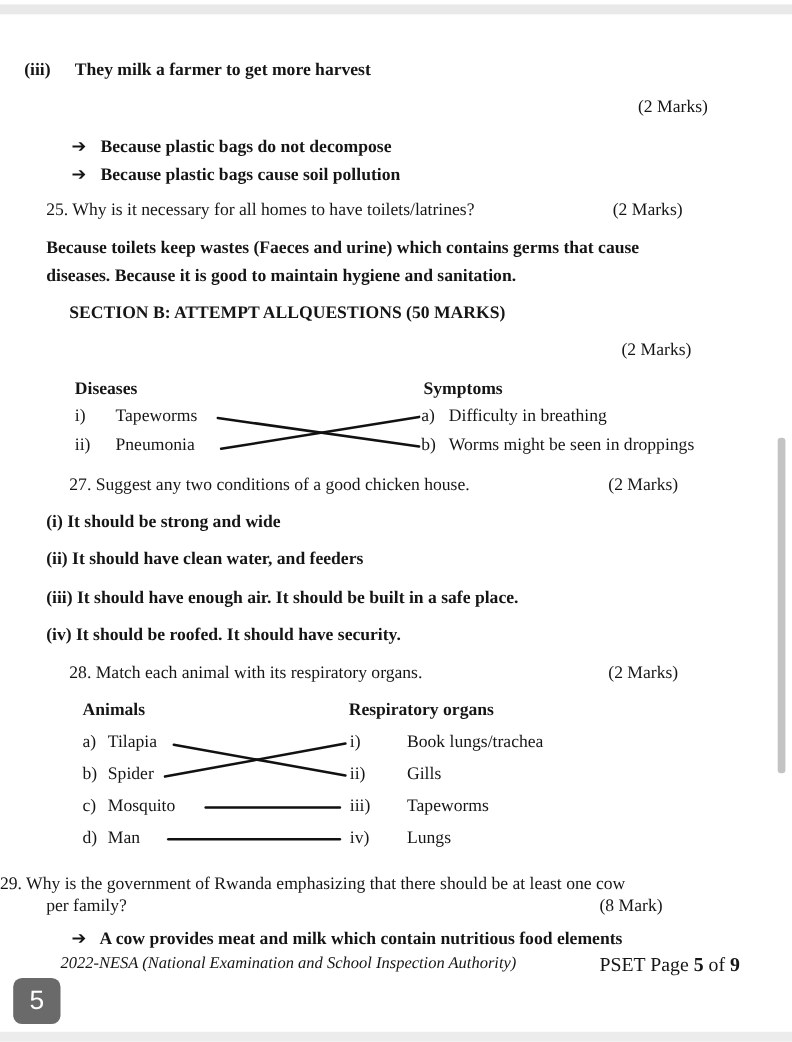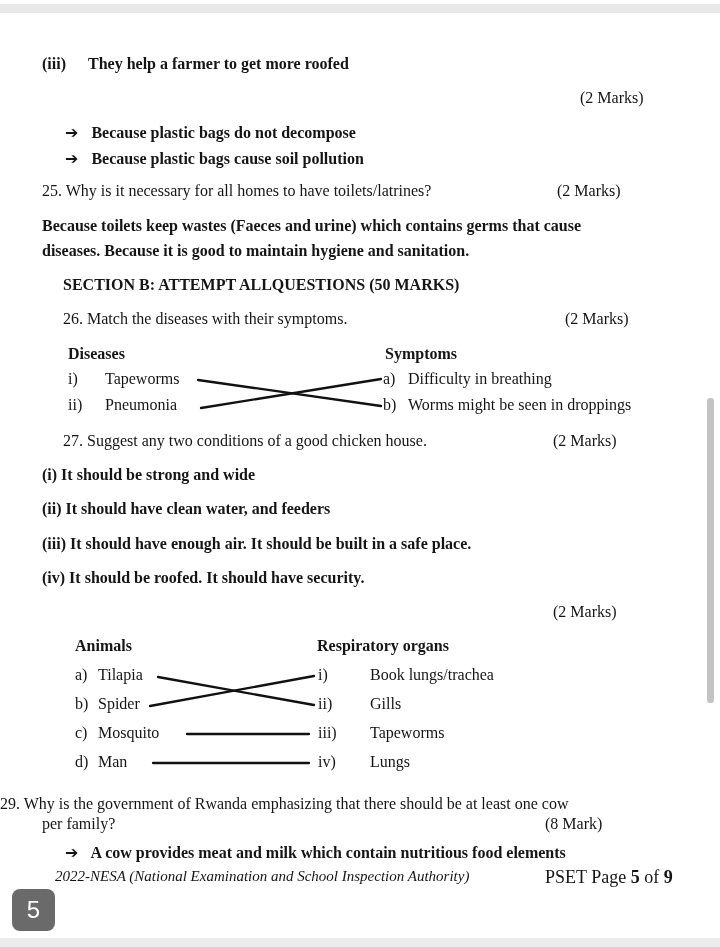--- a/index.html
+++ b/index.html
@@ -29,22 +29,22 @@
   .footer-right{font-size:18px;}
 </style>
 </head>
 <body>
 
 <div class="abs topbar"></div>
 <div class="abs bottombar"></div>
 <div class="abs scroll-thumb"></div>
 
 <div class="line bold" style="top:55px;">
-  <span style="margin-left:42px;">(iii)</span>
-  <span style="margin-left:18px;">They help a farmer to get more roofed</span>
+  <span style="margin-left:22px;">(iii)</span>
+  <span style="margin-left:18px;">They milk a farmer to get more harvest</span>
 </div>
 
 <div class="line" style="top:89px;">
   <span class="marks" style="left:580px;">(2 Marks)</span>
 </div>
 <div class="line bold" style="top:123px;">
   <span class="arrow" style="margin-left:65px;">➔</span>
   <span>Because plastic bags do not decompose</span>
 </div>
 <div class="line bold" style="top:149px;">
@@ -61,21 +61,20 @@
 </div>
 <div class="line bold" style="top:242px;">
   <span style="margin-left:42px;">diseases. Because it is good to maintain hygiene and sanitation.</span>
 </div>
 
 <div class="line bold" style="top:276px;">
   <span style="margin-left:63px;">SECTION B: ATTEMPT ALLQUESTIONS (50 MARKS)</span>
 </div>
 
 <div class="line" style="top:310px;">
-  <span style="margin-left:63px;">26. Match the diseases with their symptoms.</span>
   <span class="marks" style="left:565px;">(2 Marks)</span>
 </div>
 
 <div class="match-label bold" style="left:68px;top:345px;">Diseases</div>
 <div class="match-label bold" style="left:385px;top:345px;">Symptoms</div>
 
 <div class="match-label" style="left:68px;top:370px;">i)</div>
 <div class="match-label" style="left:105px;top:370px;">Tapeworms</div>
 <div class="match-label" style="left:68px;top:396px;">ii)</div>
 <div class="match-label" style="left:105px;top:396px;">Pneumonia</div>
@@ -101,20 +100,21 @@
   <span style="margin-left:42px;">(ii) It should have clean water, and feeders</span>
 </div>
 <div class="line bold" style="top:535px;">
   <span style="margin-left:42px;">(iii) It should have enough air. It should be built in a safe place.</span>
 </div>
 <div class="line bold" style="top:569px;">
   <span style="margin-left:42px;">(iv) It should be roofed. It should have security.</span>
 </div>
 
 <div class="line" style="top:603px;">
+  <span style="margin-left:63px;">28. Match each animal with its respiratory organs.</span>
   <span class="marks" style="left:553px;">(2 Marks)</span>
 </div>
 
 <div class="match-label bold" style="left:75px;top:637px;">Animals</div>
 <div class="match-label bold" style="left:317px;top:637px;">Respiratory organs</div>
 
 <div class="match-label" style="left:75px;top:666px;">a)</div>
 <div class="match-label" style="left:98px;top:666px;">Tilapia</div>
 <div class="match-label" style="left:75px;top:695px;">b)</div>
 <div class="match-label" style="left:98px;top:695px;">Spider</div>

